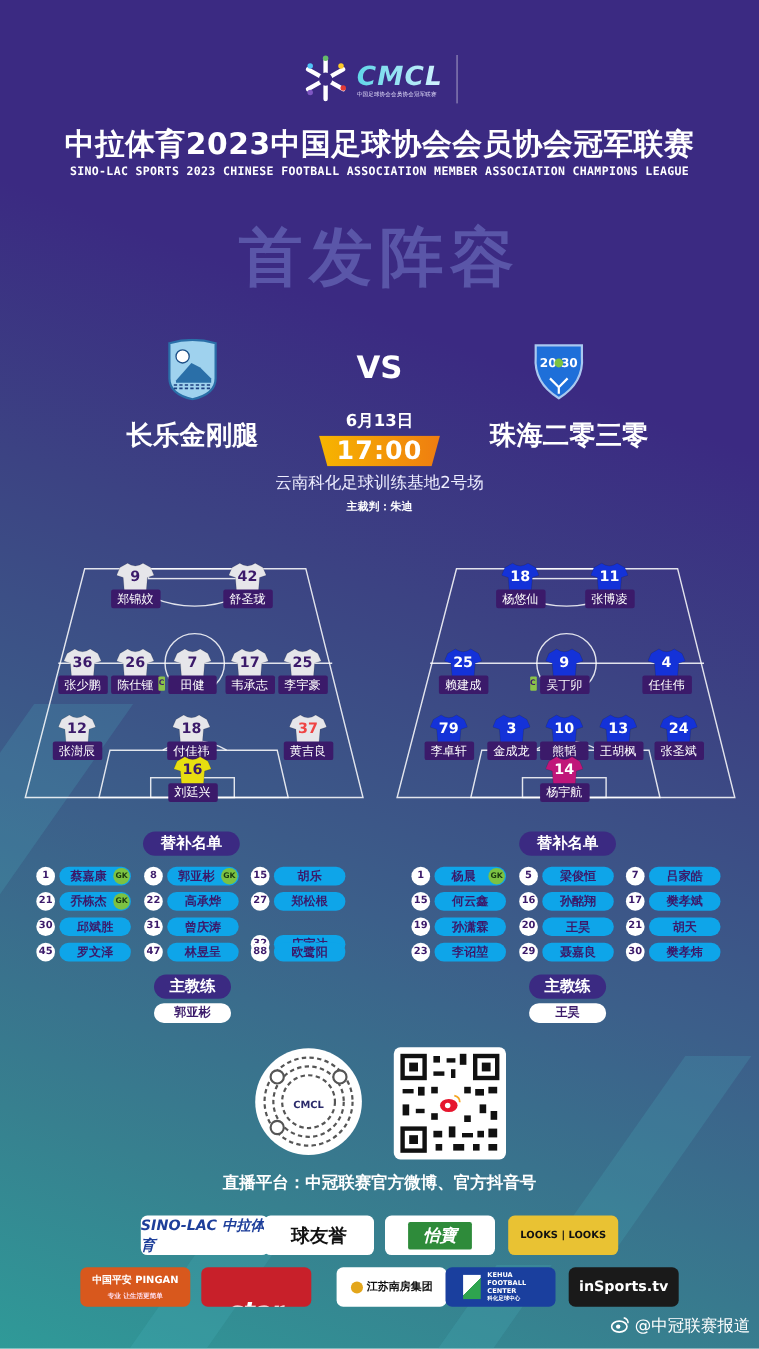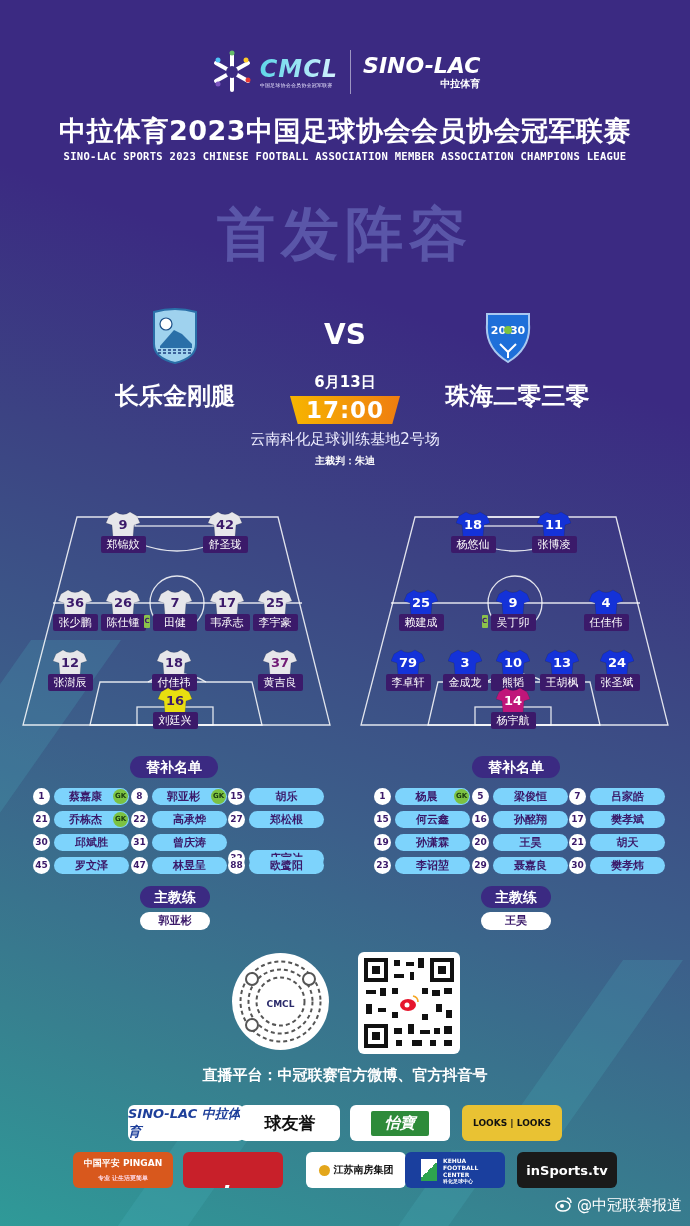--- a/index.html
+++ b/index.html
@@ -54,21 +54,21 @@
   .shirt { width: 34px; height: 27px; position: relative; }
   .shirt svg { position: absolute; left: 0; top: 0; }
   .shirt-num { position: absolute; left: 0; top: 6px; width: 34px; text-align: center; font-size: 13px; font-weight: bold; }
   .pname { background: #3b1a6a; color: #fff; font-size: 11px; padding: 1px 6px; border-radius: 2px; white-space: nowrap; margin-top: -2px; min-width: 44px; text-align: center; position: relative; }
   .cap { position: absolute; left: -9px; top: 1px; width: 6px; height: 13px; background: #8bc34a; color: #3b1a6a; font-size: 7px; font-weight: bold; text-align: center; line-height: 13px; border-radius: 1px; }
 
   
   .section-pill { position: absolute; height: 22px; background: #3b2a82; border-radius: 11px; text-align: center; font-size: 14px; font-weight: bold; line-height: 22px; }
   .sub-item { position: absolute; display: flex; align-items: center; height: 18px; }
   .sub-num { width: 17px; height: 17px; border-radius: 50%; background: #fff; color: #3b1a6a; font-size: 9px; font-weight: bold; text-align: center; line-height: 17px; margin-right: 4px; }
-  .sub-name { width: 75px; height: 17px; border-radius: 9px; background: #7dd3fc; color: #3b1a6a; font-size: 11px; font-weight: bold; text-align: center; line-height: 17px; position: relative; }
+  .sub-name { width: 65px; height: 17px; border-radius: 9px; background: #0ea5e9; color: #3b1a6a; font-size: 11px; font-weight: bold; text-align: center; line-height: 17px; position: relative; }
   .gk { position: absolute; right: 1px; top: 1px; width: 15px; height: 15px; border-radius: 50%; background: #7cc242; color: #1a3a10; font-size: 7px; font-weight: bold; line-height: 15px; text-align: center; }
   .sub-name.has-gk { padding-right: 12px; }
   .coach-name { position: absolute; height: 18px; width: 70px; background: #fff; color: #3b1a6a; border-radius: 9px; text-align: center; font-size: 11px; font-weight: bold; line-height: 18px; }
 
   
   .qr-douyin { position: absolute; top: 953px; left: 232px; width: 97px; height: 97px; border-radius: 50%; background: #fff; }
   .qr-weibo { position: absolute; top: 952px; left: 358px; width: 102px; height: 102px; border-radius: 6px; background: #fff; }
   .broadcast { position: absolute; top: 1066px; left: 0; width: 690px; text-align: center; font-size: 15px; font-weight: bold; }
 
   
@@ -99,24 +99,20 @@
           <circle cx="8" cy="34" r="2.5" fill="#7e57c2"></circle>
         <circle cx="22" cy="3" r="2.5" fill="#66bb6a"></circle>
       </svg>
     </div>
     <div class="cmcl-text">
       <span class="cmcl-word">CMCL</span>
       <span class="cmcl-sub">中国足球协会会员协会冠军联赛</span>
     </div>
   </div>
   <div class="divider-v"></div>
-  <div class="sinolac">
-    <span class="sinolac-word">SINO-LAC</span>
-    <span class="sinolac-cn">中拉体育</span>
-  </div>
 </div>
 
 <div class="title-cn">中拉体育2023中国足球协会会员协会冠军联赛</div>
 <div class="title-en">SINO-LAC SPORTS 2023 CHINESE FOOTBALL ASSOCIATION MEMBER ASSOCIATION CHAMPIONS LEAGUE</div>
 <div class="lineup-title">首发阵容</div>
 
 <div class="badge-home">
   <svg width="46" height="56" viewBox="0 0 46 56">
     <path d="M2 4 Q23 -2 44 4 L44 36 Q44 50 23 55 Q2 50 2 36 Z" fill="#9fd2ee" stroke="#2a6fa8" stroke-width="2"></path>
     <circle cx="14" cy="16" r="6" fill="#fff" stroke="#1c4f86" stroke-width="1.2"></circle>
@@ -235,21 +231,21 @@
           </svg>
           <span class="shirt-num" style="color:#3b1a6a">18</span>
         </div>
         <div class="pname"><span>付佳祎</span></div>
       </div>
       <div class="player" style="left: 260px; top: 134px;">
         <div class="shirt">
           <svg width="34" height="27" viewBox="0 0 34 27">
             <path d="M10 1 L3 5 L0 12 L6 14 L7 26 L27 26 L28 14 L34 12 L31 5 L24 1 Q17 6 10 1 Z" fill="#e6e6ea" stroke="rgba(0,0,0,0.15)" stroke-width="0.8"></path>
           </svg>
-          <span class="shirt-num" style="color:#701a75">37</span>
+          <span class="shirt-num" style="color:#ef4444">37</span>
         </div>
         <div class="pname"><span>黄吉良</span></div>
       </div>
       <div class="player" style="left: 155px; top: 172px;">
         <div class="shirt">
           <svg width="34" height="27" viewBox="0 0 34 27">
             <path d="M10 1 L3 5 L0 12 L6 14 L7 26 L27 26 L28 14 L34 12 L31 5 L24 1 Q17 6 10 1 Z" fill="#e8de10" stroke="rgba(0,0,0,0.15)" stroke-width="0.8"></path>
           </svg>
           <span class="shirt-num" style="color:#3b1a6a">16</span>
         </div>

